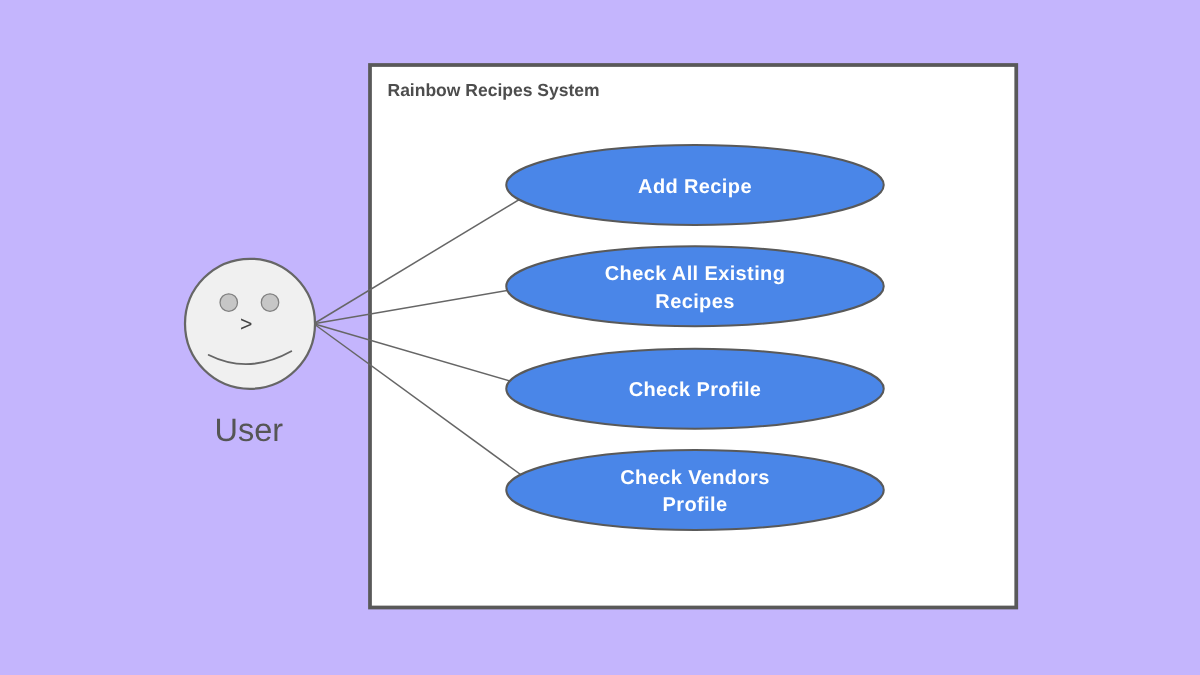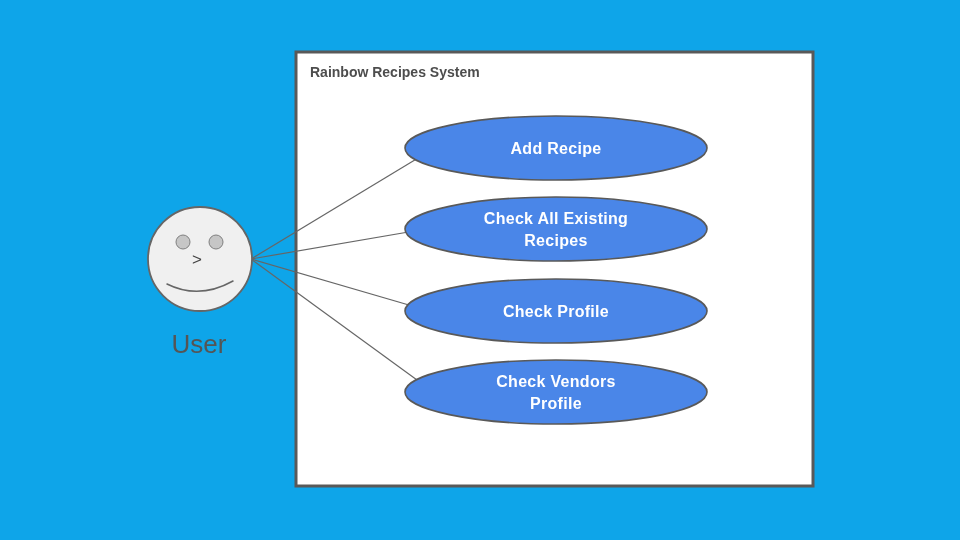--- a/index.html
+++ b/index.html
@@ -5,21 +5,21 @@
   html, body {
     margin: 0;
     padding: 0;
     background: #ffffff;
     font-family: "Liberation Sans", sans-serif;
   }
   .canvas {
     position: relative;
     width: 960px;
     height: 540px;
-    background: #0ea5e9;
+    background: #c4b5fd;
     overflow: hidden;
   }
   svg { display: block; }
   .boundary-title {
     font-family: "Liberation Sans", sans-serif;
     font-size: 14px;
     font-weight: bold;
     fill: #4d4d4d;
   }
   .usecase-label {

